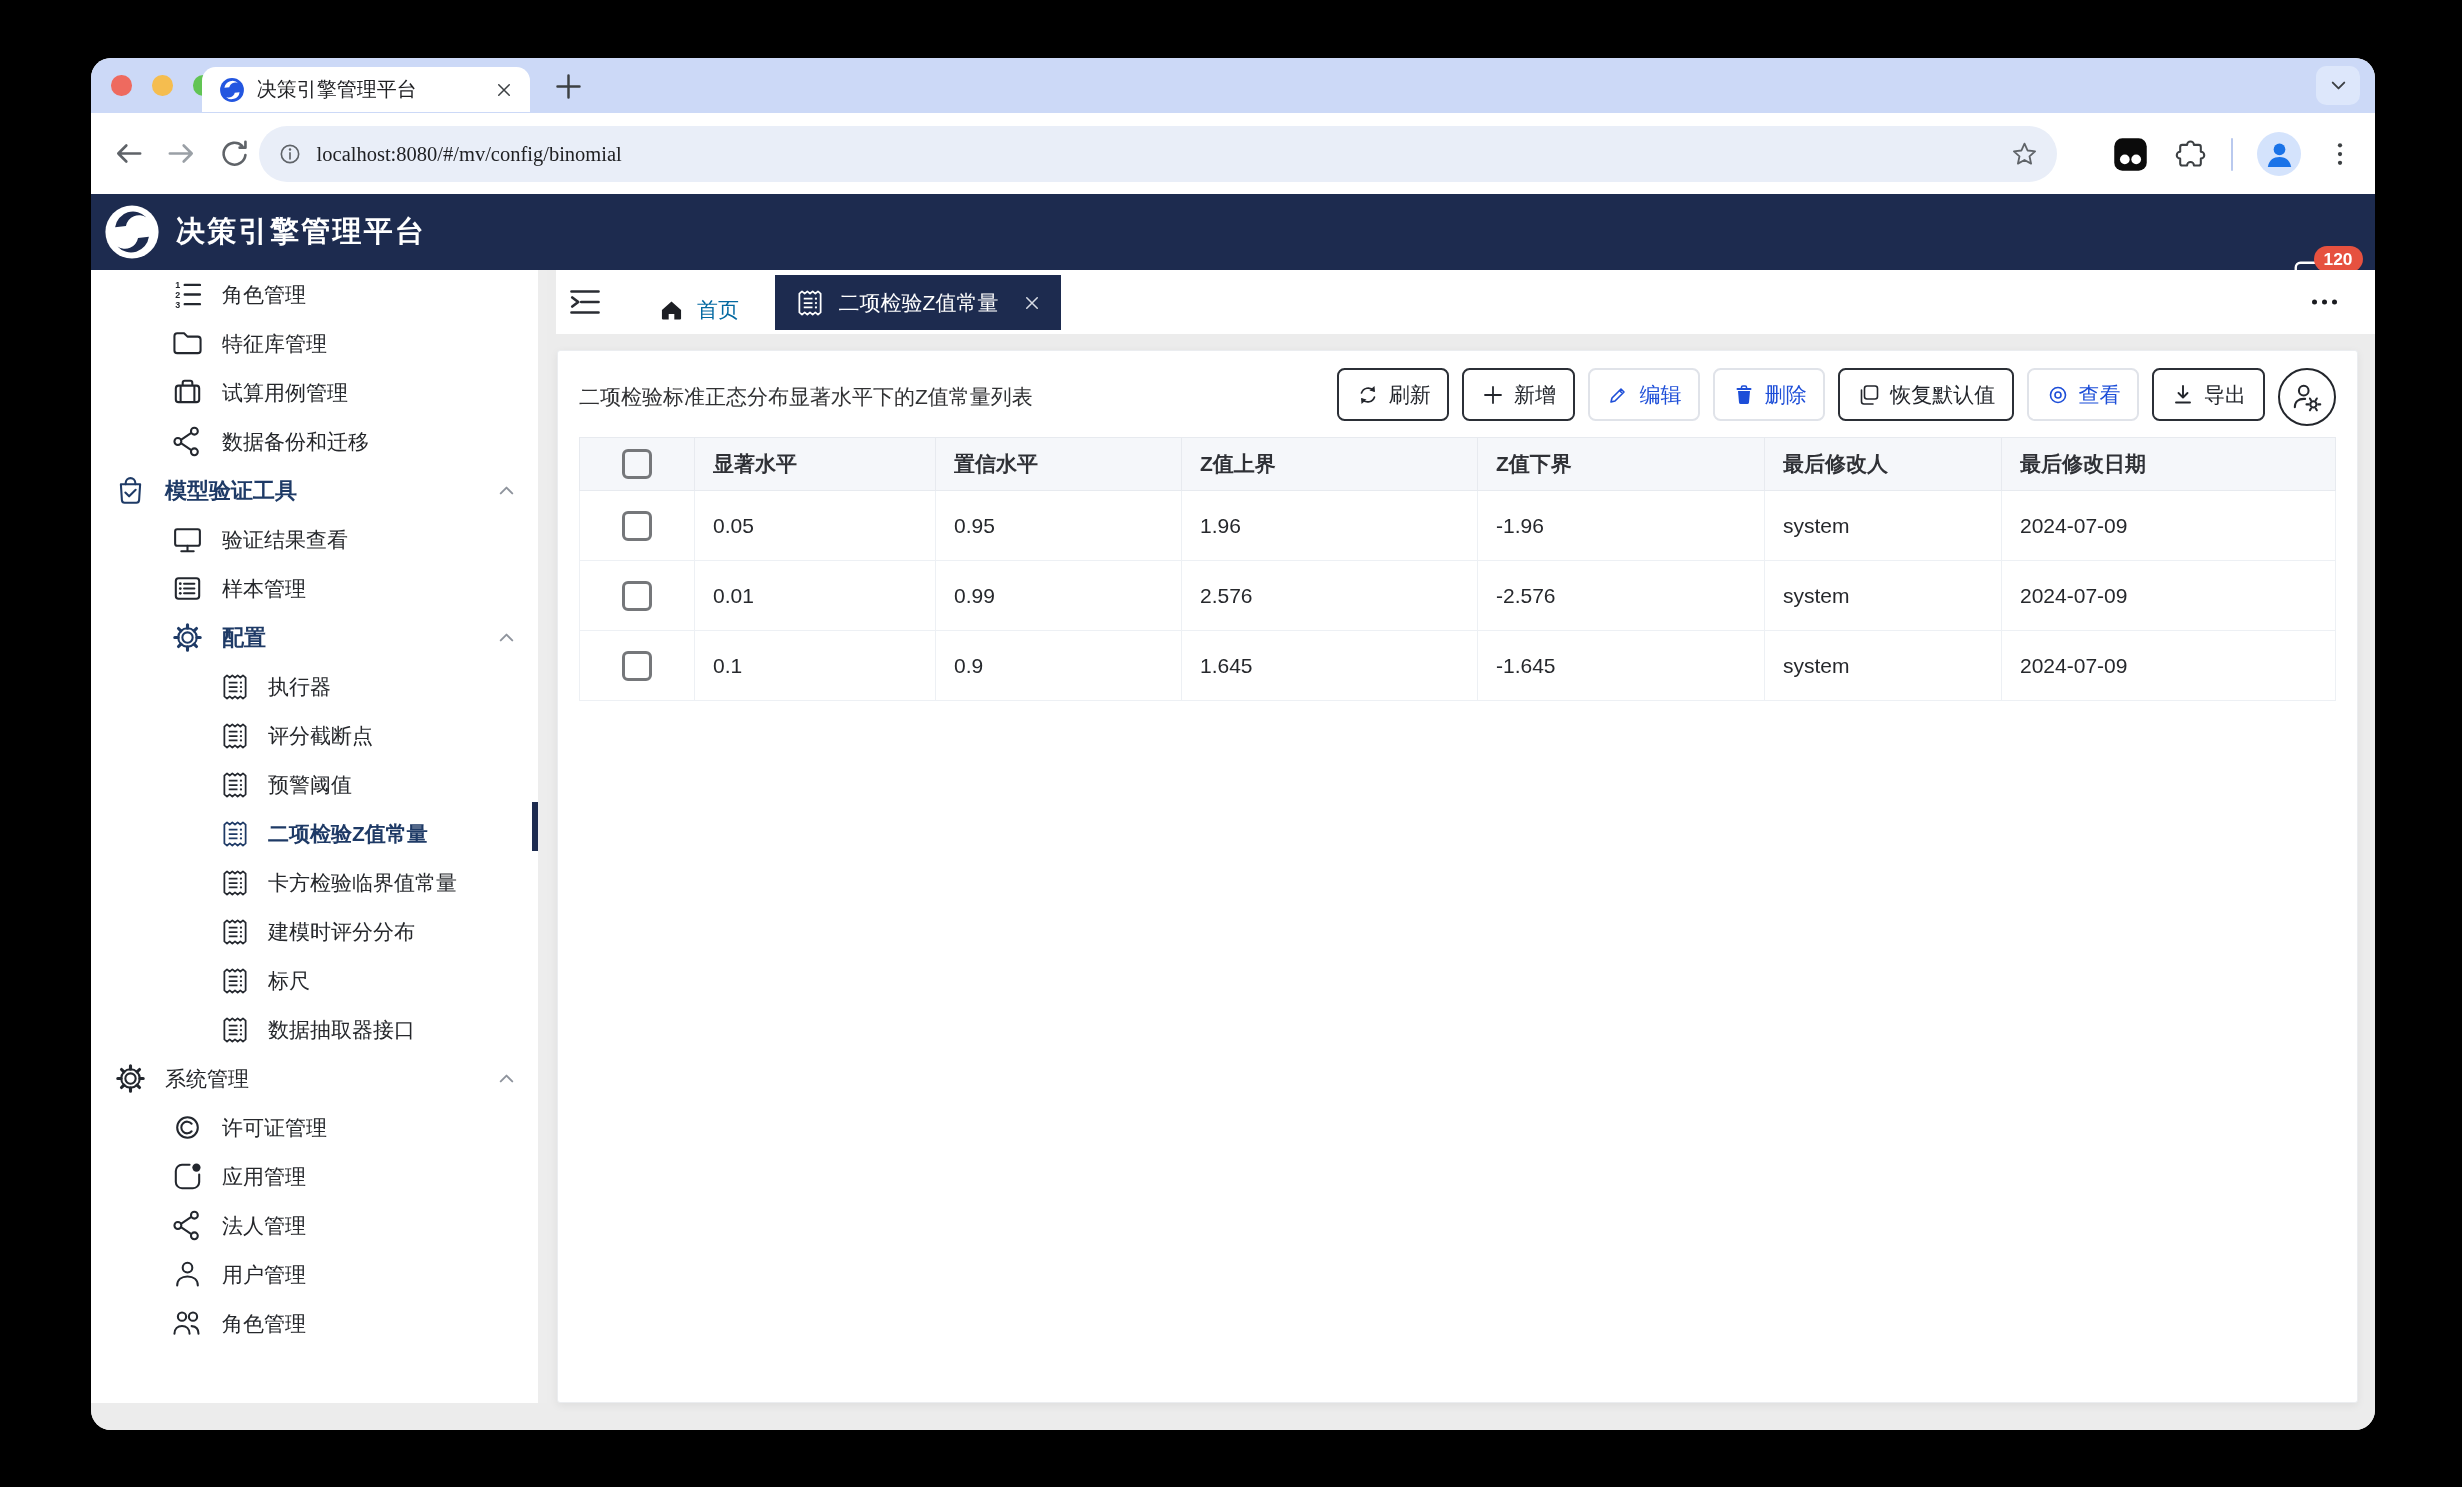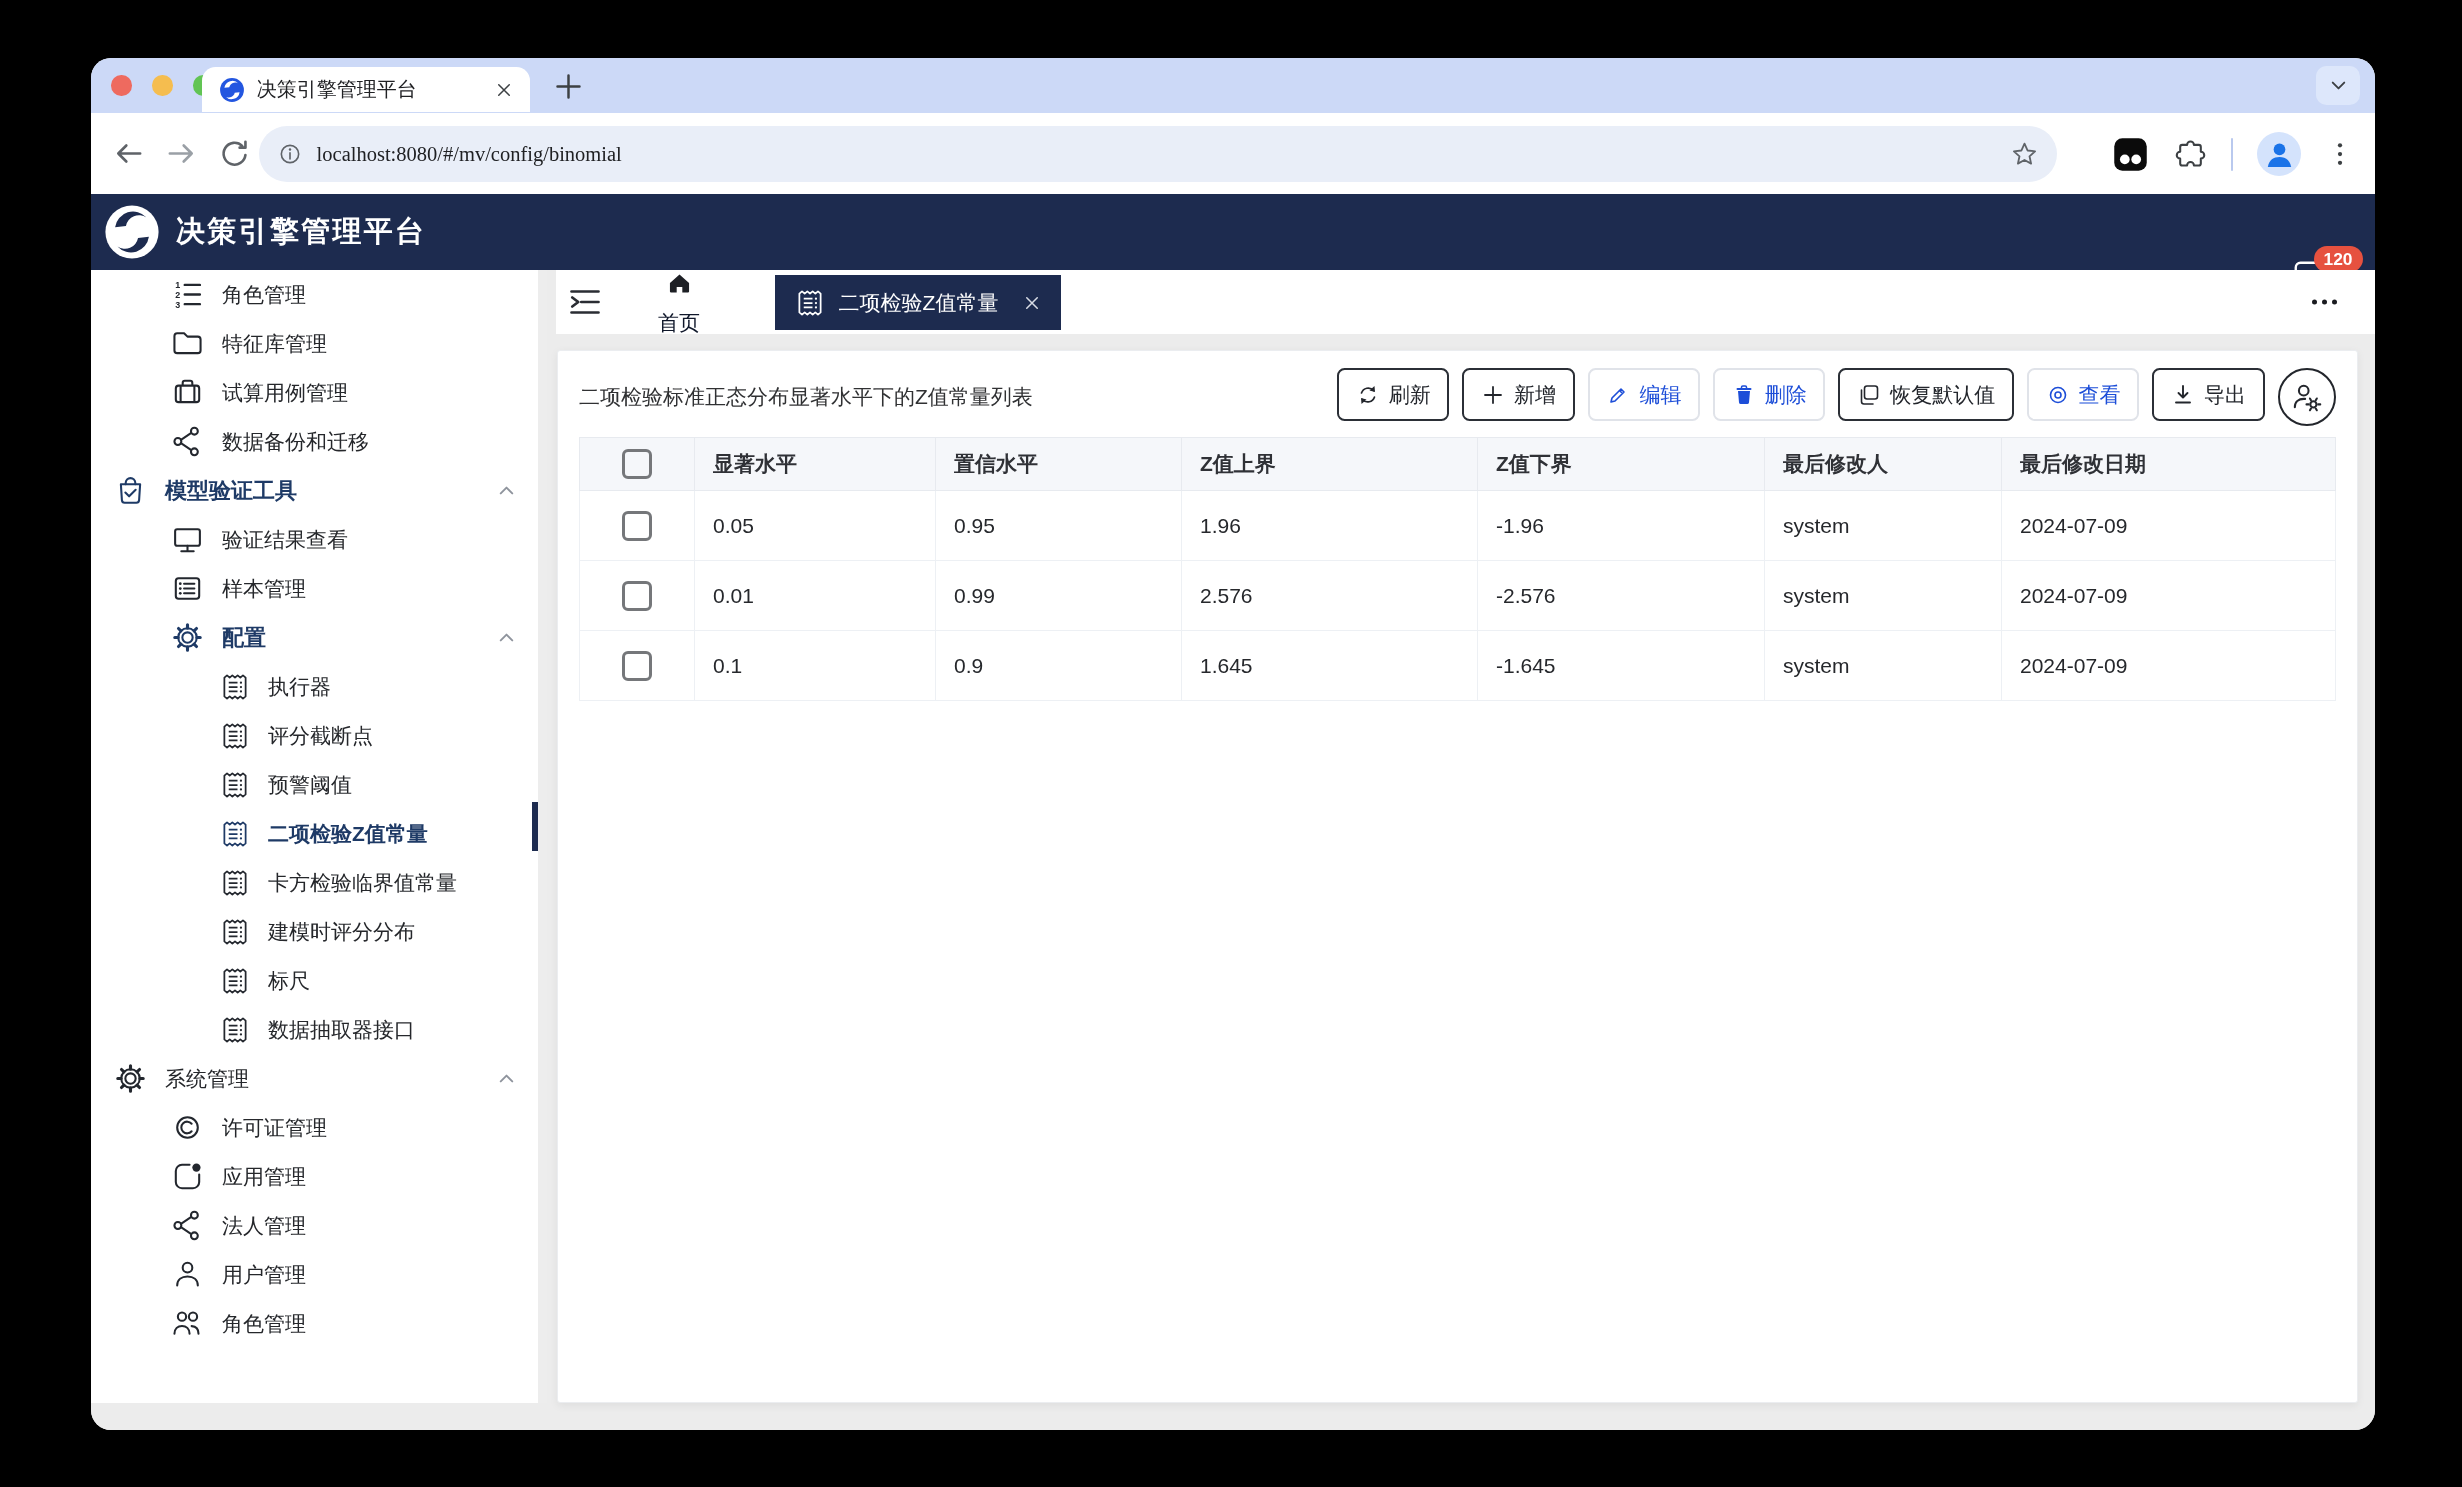--- a/index.html
+++ b/index.html
@@ -50,21 +50,21 @@
   .sec .sic{color:#1e3a66;}
   .act{color:#1e3a66;font-weight:700;}
   .act .sic{color:#1e3a66;}
   .chev{position:absolute;right:29px;width:23px;height:23px;color:#8f949d;}
   .strack{position:absolute;right:0;top:0;bottom:0;width:9px;background:#ededed;}
   .sthumb{position:absolute;right:9px;top:532px;width:6px;height:49px;background:#1d2b4f;}
   
   .tabbar{position:absolute;left:465px;right:0;top:76px;height:64px;background:#fff;}
   .collapse{position:absolute;left:10.6px;top:13.6px;width:36px;height:36px;color:#2a2d33;}
   .hometab{position:absolute;left:102px;top:0;height:80px;display:flex;align-items:center;gap:12px;
-    color:#0f172a;font-size:21px;cursor:pointer;flex-direction:column;}
+    color:#0369a1;font-size:21px;cursor:pointer;}
   .hometab svg{width:27px;height:27px;}
   .activetab{position:absolute;left:219px;top:5.3px;height:55px;background:#1d2b4f;color:#fff;
     display:flex;align-items:center;padding:0 20px;gap:13.6px;font-size:21px;cursor:pointer;}
   .activetab .ric{width:30px;height:30px;color:#fff;}
   .activetab .cl{width:18px;height:18px;color:#d8dce6;margin-left:10.6px;}
   .tbmore{position:absolute;right:30px;top:20px;width:41px;height:24px;color:#1a1c20;}
   
   .card{position:absolute;left:466px;right:17.4px;top:156px;bottom:27px;background:#fff;
     border:1.5px solid #ebedf0;border-radius:3px;box-shadow:0 2.3px 9px rgba(0,0,0,.06);}
   .cardhead{position:absolute;top:16.7px;left:21px;right:21px;height:59px;display:flex;align-items:center;}

